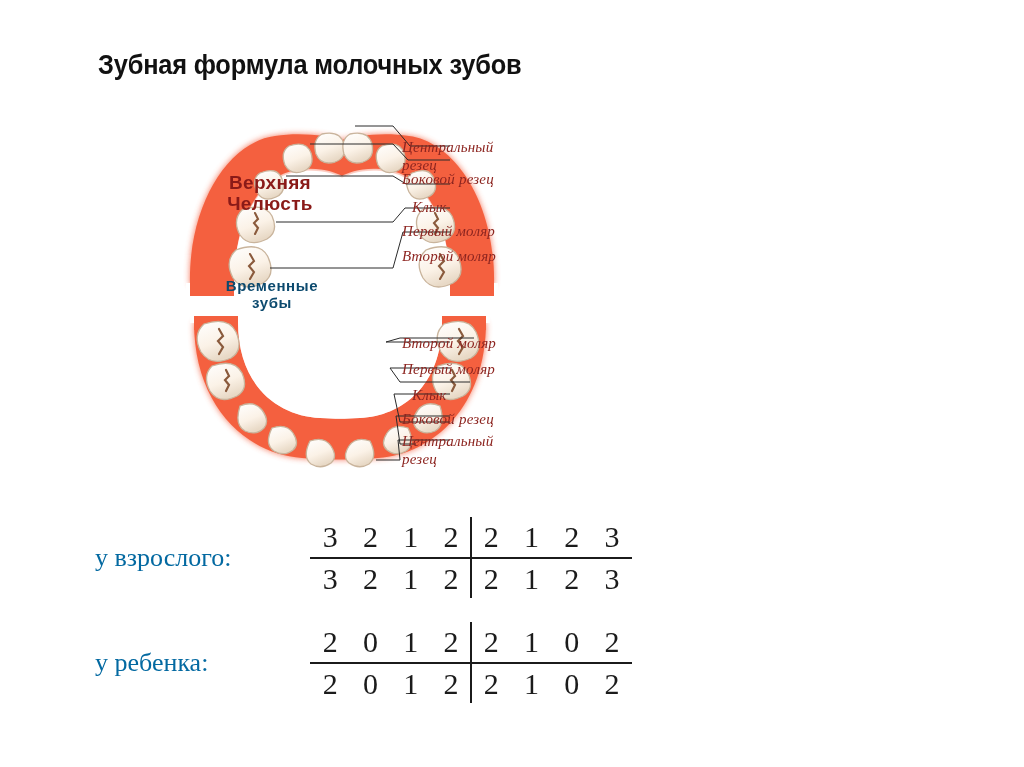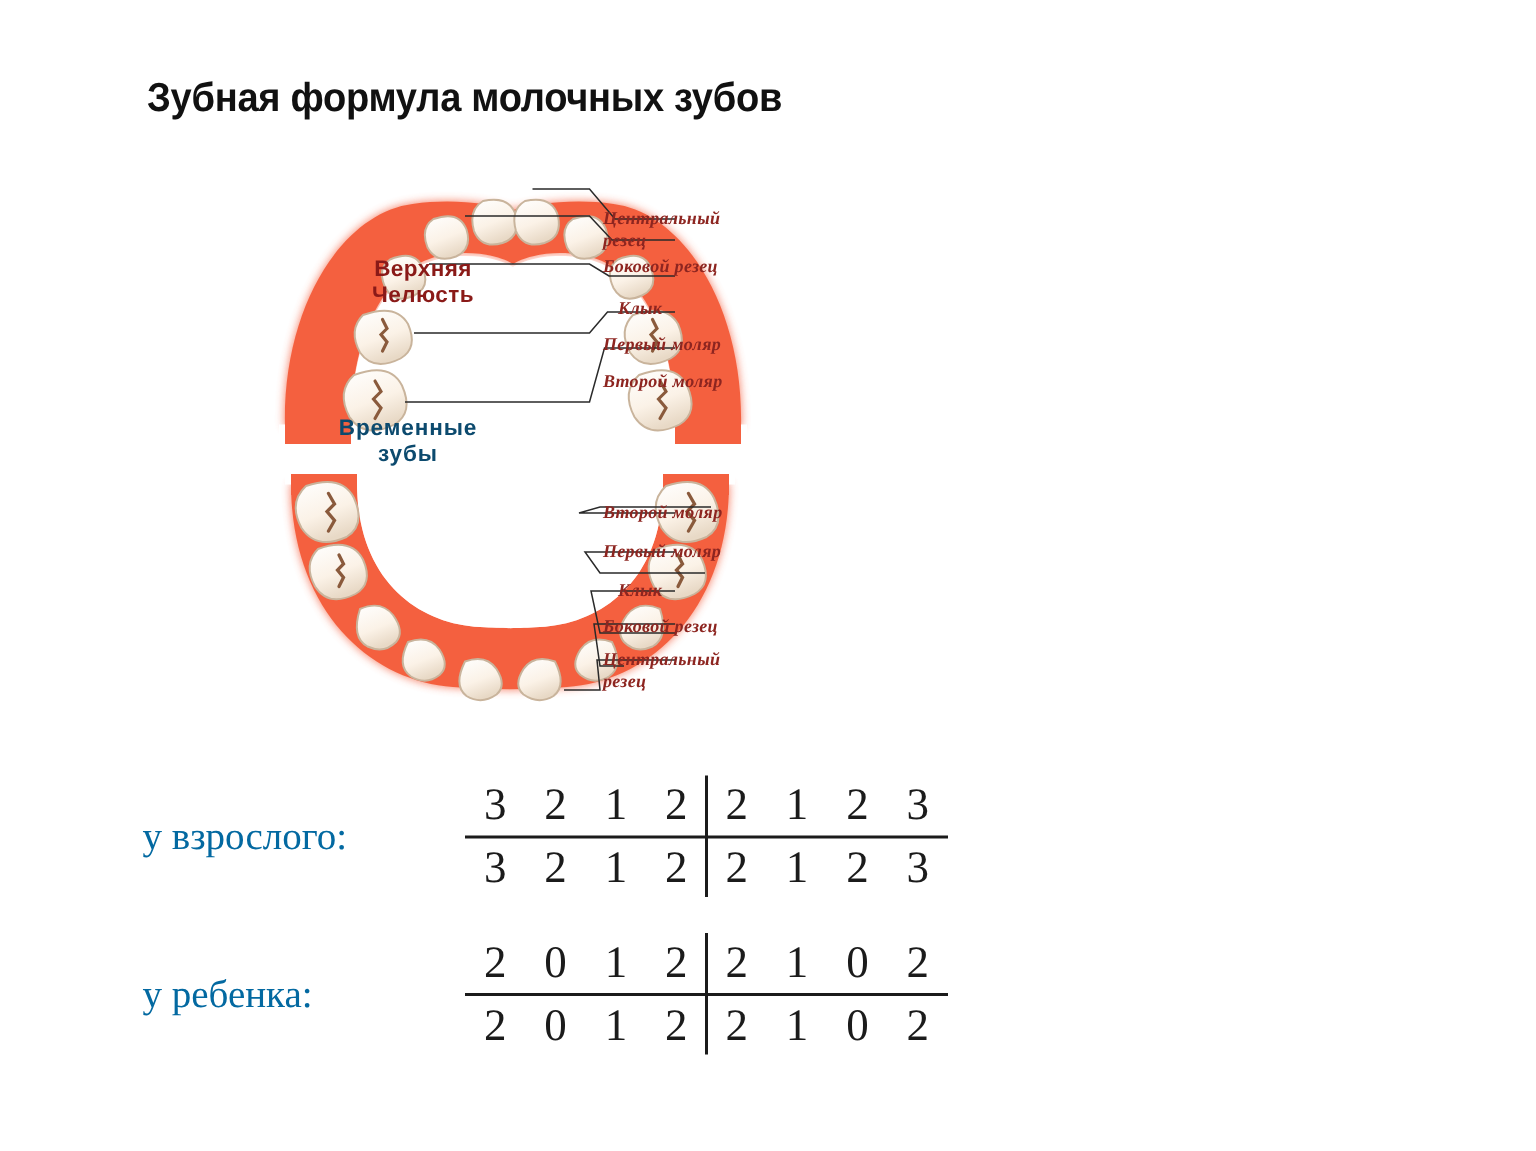--- a/index.html
+++ b/index.html
@@ -48,24 +48,24 @@
     position: absolute;
     font-family: "Liberation Sans", sans-serif;
     font-weight: bold;
     color: #8a1a18;
     text-align: center;
     line-height: 1.12;
     white-space: pre-line;
     pointer-events: none;
   }
   #caption-upper {
-    left: 72px;
+    left: 60px;
     top: 62px;
     width: 120px;
-    font-size: 15px;
+    font-size: 19px;
     letter-spacing: 0.3px;
   }
   #caption-temp {
     left: 32px;
     top: 168px;
     width: 180px;
     font-size: 15px;
     color: #0c4a6e;
     letter-spacing: 0.6px;
   }
@@ -75,22 +75,22 @@
     width: 124px;
     font-size: 13.5px;
     letter-spacing: 0.3px;
   }
 
   
   .leader-label {
     position: absolute;
     font-family: "Liberation Serif", serif;
     font-style: italic;
-    font-weight: bold;
-    font-size: 12px;
+    font-weight: normal;
+    font-size: 15px;
     color: #8d2520;
     line-height: 1.22;
     white-space: pre-line;
     letter-spacing: 0.2px;
   }
 
   
   #formula-block {
     position: absolute;
     left: 95px;

